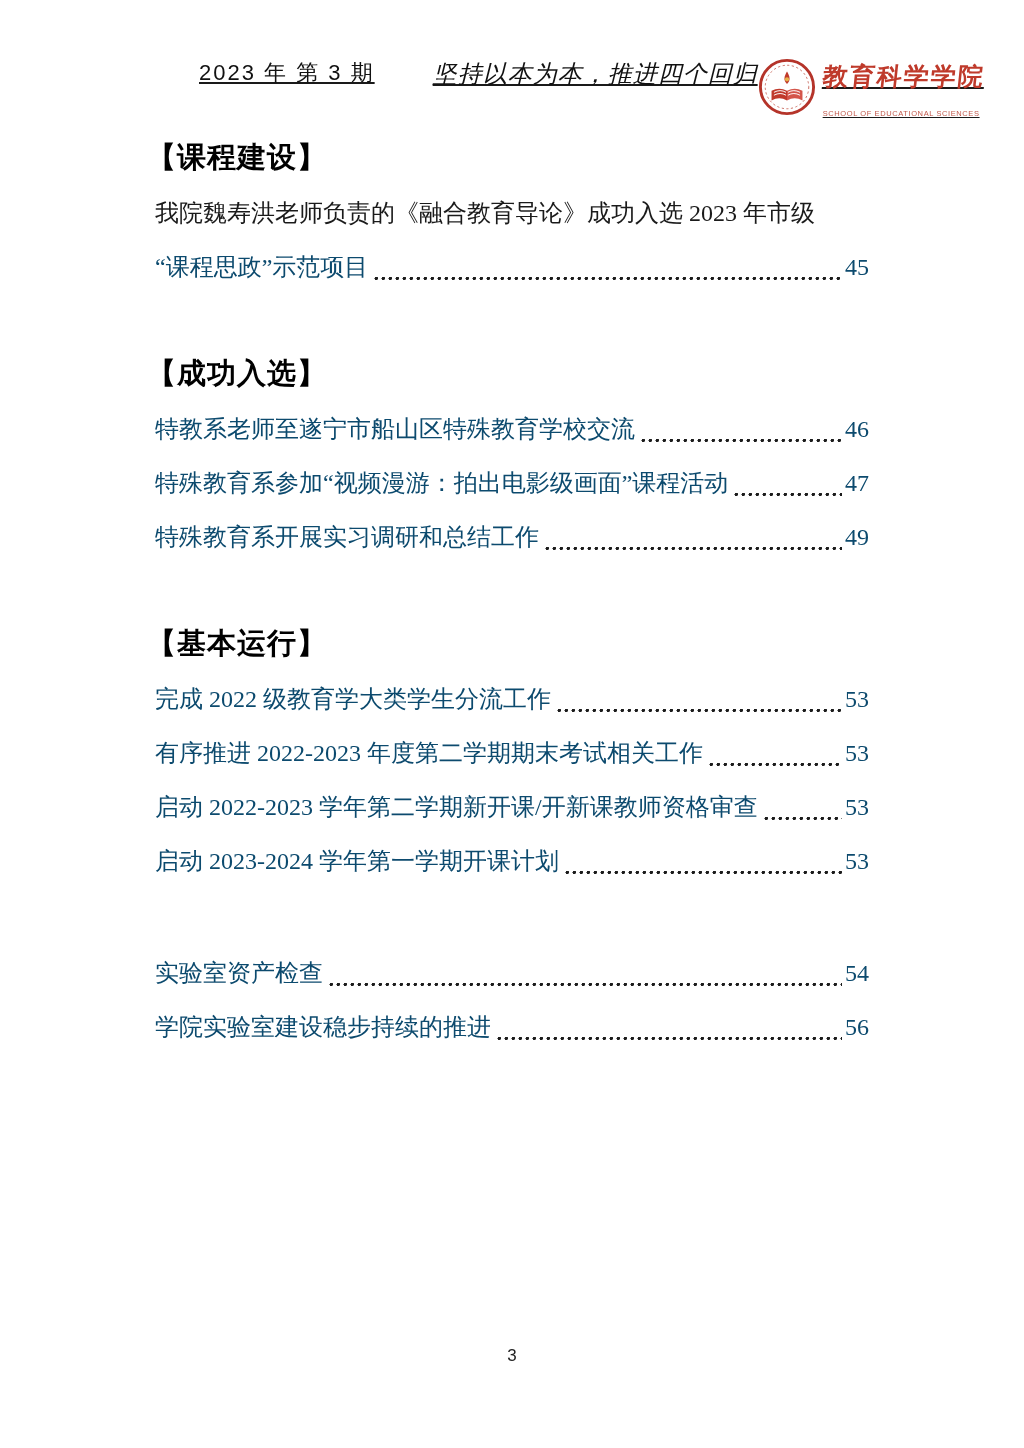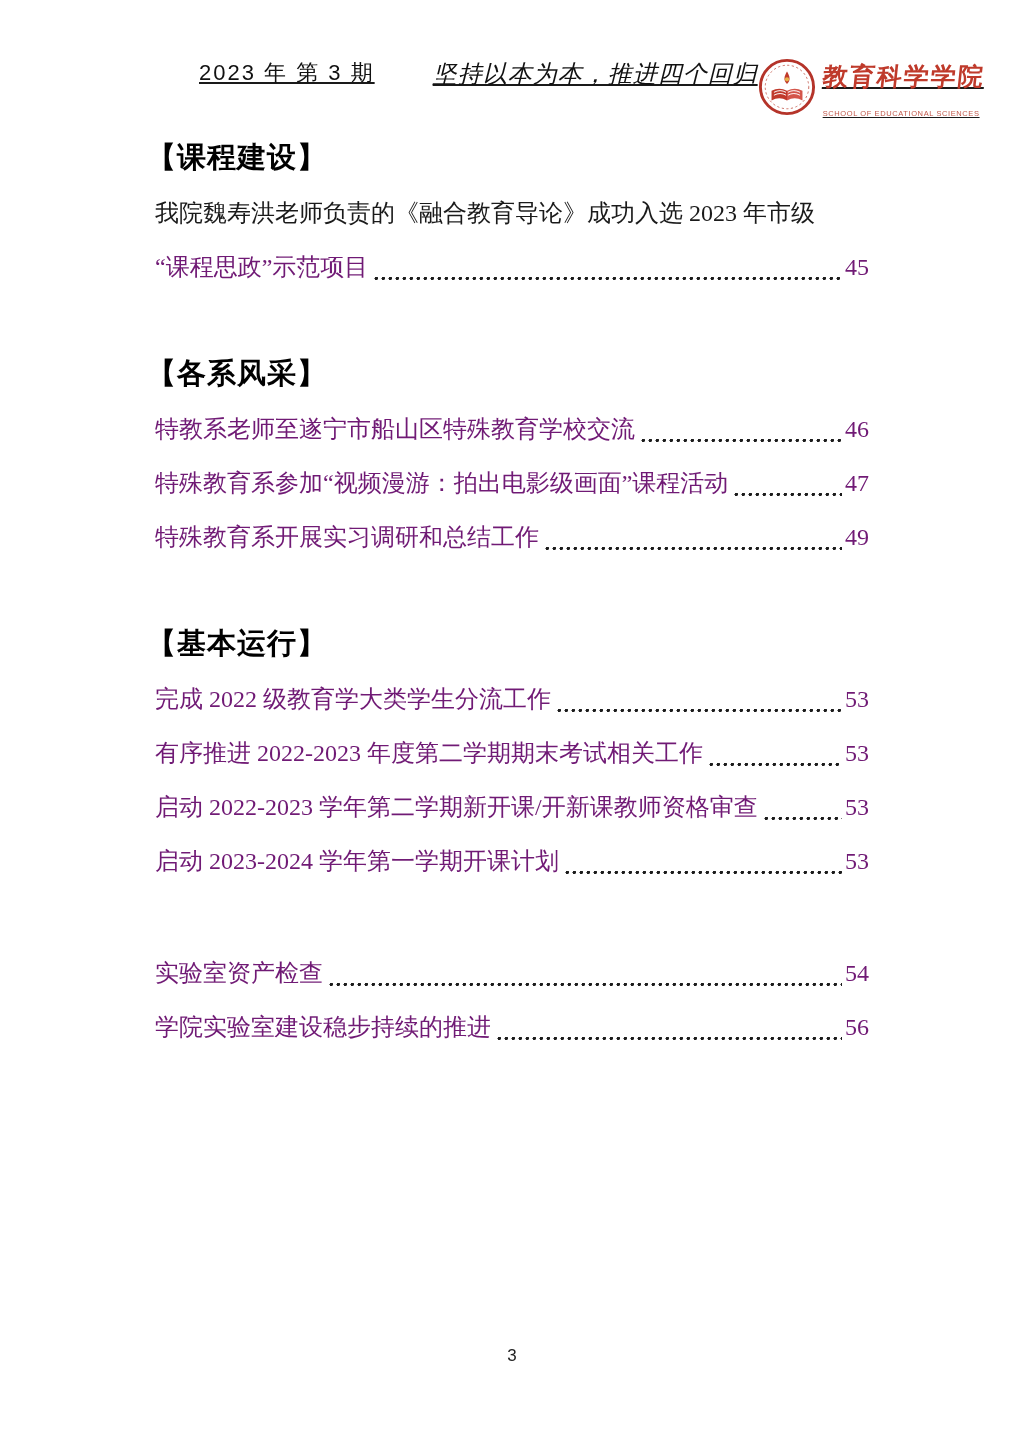--- a/index.html
+++ b/index.html
@@ -84,21 +84,21 @@
     line-height: 54px;
     white-space: nowrap;
     text-align: justify;
     color: #1a1a1a;
   }
   .toc-entry {
     display: flex;
     align-items: baseline;
     font-size: 24px;
     line-height: 54px;
-    color: #701a75;
+    color: #0c4a6e;
   }
   .toc-title { white-space: nowrap; }
   .dots {
     flex: 1;
     height: 5px;
     align-self: flex-end;
     margin: 0 3px 13px 6px;
     background-image: radial-gradient(circle at 2.2px 2.4px, #1c1c1c 1.55px, transparent 1.9px);
     background-size: 7px 5px;
     background-repeat: repeat-x;
@@ -155,21 +155,21 @@
         <div class="toc-line1">我院魏寿洪老师负责的《融合教育导论》成功入选 2023 年市级</div>
         <div class="toc-entry">
           <span class="toc-title">“课程思政”示范项目</span>
           <span class="dots"></span>
           <span class="toc-page">45</span>
         </div>
       </div>
     </div>
 
     <div class="section">
-      <div class="section-heading">【各系风采】</div>
+      <div class="section-heading">【成功入选】</div>
       <div class="toc-entry">
         <span class="toc-title">特教系老师至遂宁市船山区特殊教育学校交流</span>
         <span class="dots"></span>
         <span class="toc-page">46</span>
       </div>
       <div class="toc-entry">
         <span class="toc-title">特殊教育系参加“视频漫游：拍出电影级画面”课程活动</span>
         <span class="dots"></span>
         <span class="toc-page">47</span>
       </div>

